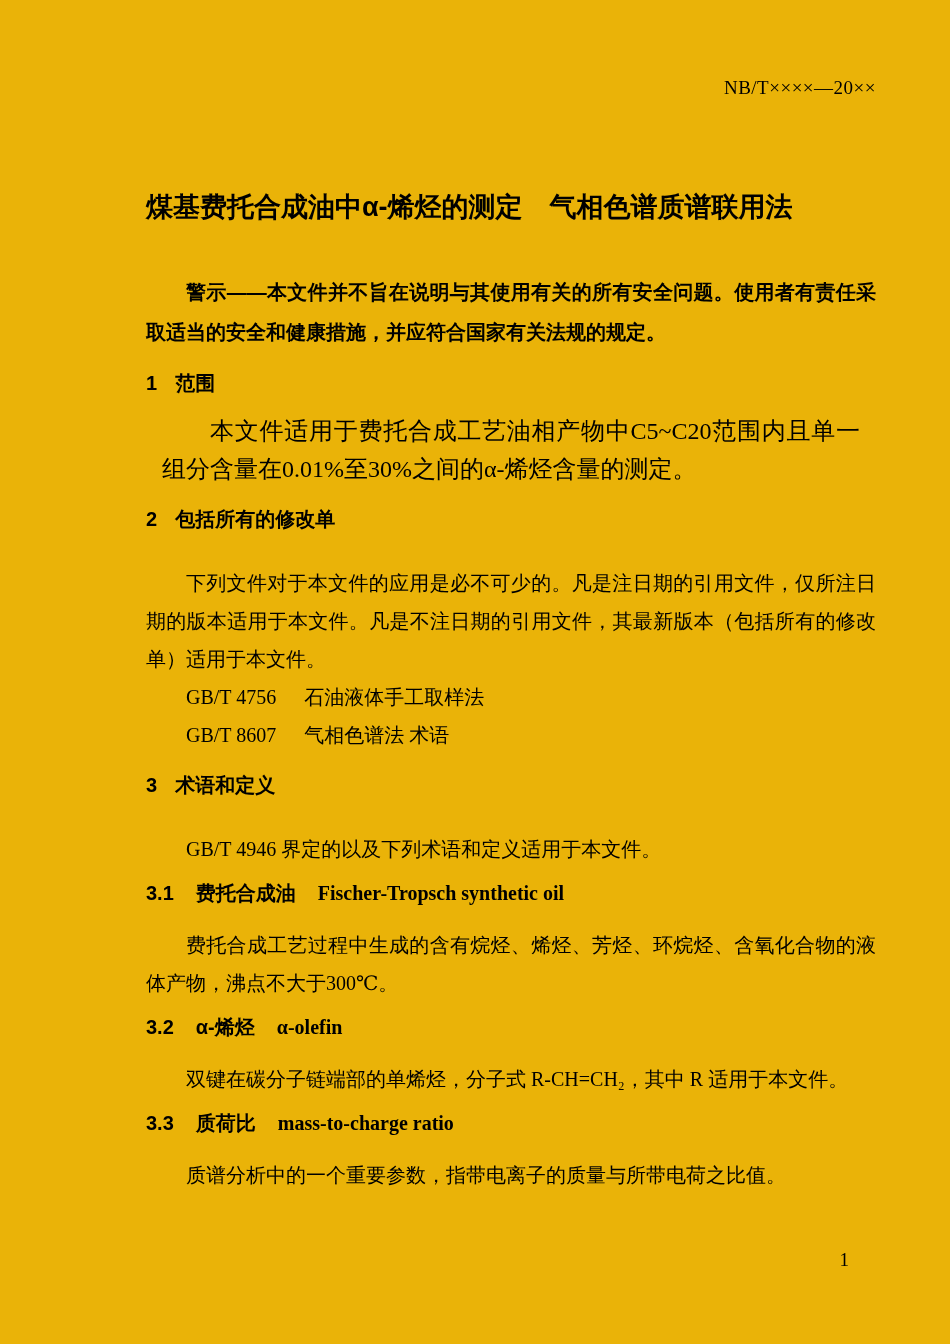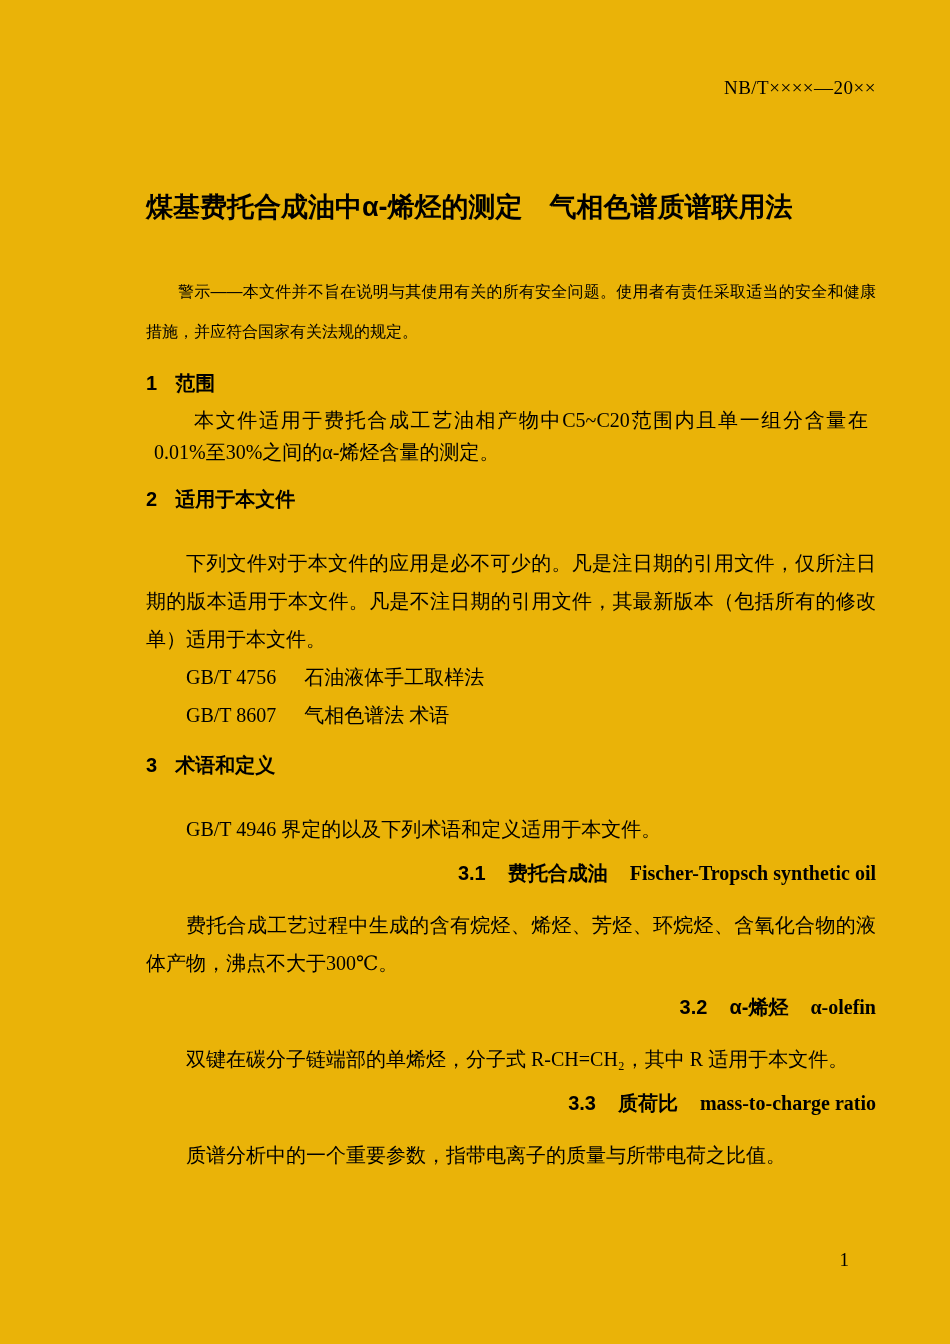--- a/index.html
+++ b/index.html
@@ -32,22 +32,22 @@
     margin: 86px 0 0 0;
     text-align: left;
     font-family: "Liberation Sans", "DejaVu Sans", sans-serif;
     font-size: 27px;
     font-weight: bold;
     line-height: 42px;
   }
   .warning {
     margin: 44px 0 0 0;
     font-family: "Liberation Sans", "DejaVu Sans", sans-serif;
-    font-size: 16px;
-    font-weight: normal;
+    font-size: 20px;
+    font-weight: bold;
     line-height: 40px;
     text-indent: 2em;
     text-align: justify;
   }
   h2.section-heading {
     margin: 18px 0 0 0;
     font-family: "Liberation Sans", "DejaVu Sans", sans-serif;
     font-size: 20px;
     font-weight: bold;
     line-height: 26px;
@@ -56,43 +56,42 @@
     margin-right: 0.9em;
   }
   p.body-para {
     margin: 32px 0 0 0;
     font-size: 20px;
     line-height: 38px;
     text-indent: 2em;
     text-align: justify;
   }
   p.follow-para {
-    margin: 8px;
-    font-size: 20px;
-    line-height: 32px;
+    margin: 16px;
+    font-size: 24px;
+    line-height: 38px;
     text-indent: 2em;
     text-align: justify;
   }
   .ref-line {
     margin: 0;
     padding-left: 2em;
     font-size: 20px;
     line-height: 38px;
   }
   .ref-line .ref-code {
     margin-right: 1.4em;
     text-align: right;
   }
   h3.term-heading {
     margin: 12px 0 0 0;
     font-family: "Liberation Sans", "DejaVu Sans", sans-serif;
     font-size: 20px;
     font-weight: bold;
     line-height: 26px;
-    text-align: right;
   }
   h3.term-heading .term-num {
     margin-right: 1.1em;
     font-weight: 600;
   }
   h3.term-heading .term-zh {
     margin-right: 1.1em;
   }
   h3.term-heading .term-en {
     font-family: "Liberation Serif", "DejaVu Serif", serif;
@@ -127,21 +126,21 @@
     <h1 class="doc-title">煤基费托合成油中α-烯烃的测定　气相色谱质谱联用法</h1>
 
     <p class="warning">警示——本文件并不旨在说明与其使用有关的所有安全问题。使用者有责任采取适当的安全和健康措施，并应符合国家有关法规的规定。</p>
 
     <h2 class="section-heading">
       <span class="sec-num">1</span><span>范围</span>
     </h2>
     <p class="follow-para">本文件适用于费托合成工艺油相产物中C5~C20范围内且单一组分含量在0.01%至30%之间的α-烯烃含量的测定。</p>
 
     <h2 class="section-heading">
-      <span class="sec-num">2</span><span>适用于本文件</span>
+      <span class="sec-num">2</span><span>包括所有的修改单</span>
     </h2>
     <p class="body-para">下列文件对于本文件的应用是必不可少的。凡是注日期的引用文件，仅所注日期的版本适用于本文件。凡是不注日期的引用文件，其最新版本（包括所有的修改单）适用于本文件。</p>
     <p class="ref-line">
       <span class="ref-code">GB/T 4756</span><span>石油液体手工取样法</span>
     </p>
     <p class="ref-line">
       <span class="ref-code">GB/T 8607</span><span>气相色谱法 术语</span>
     </p>
 
     <h2 class="section-heading">

